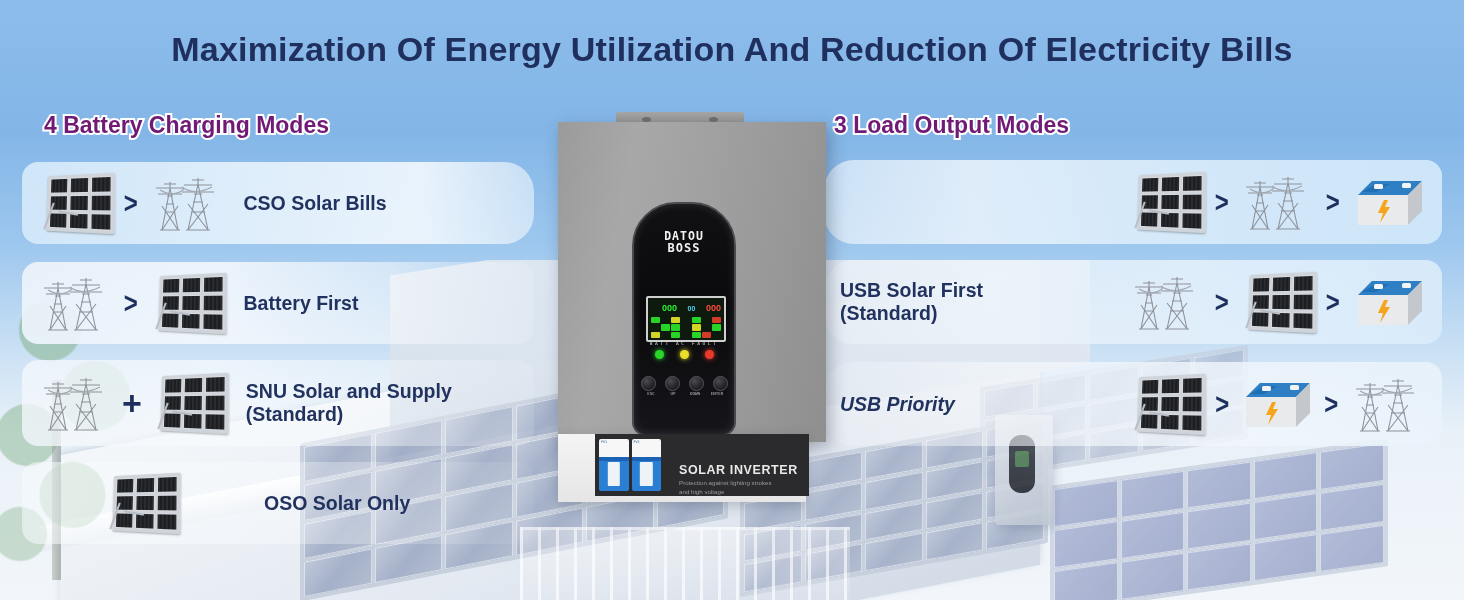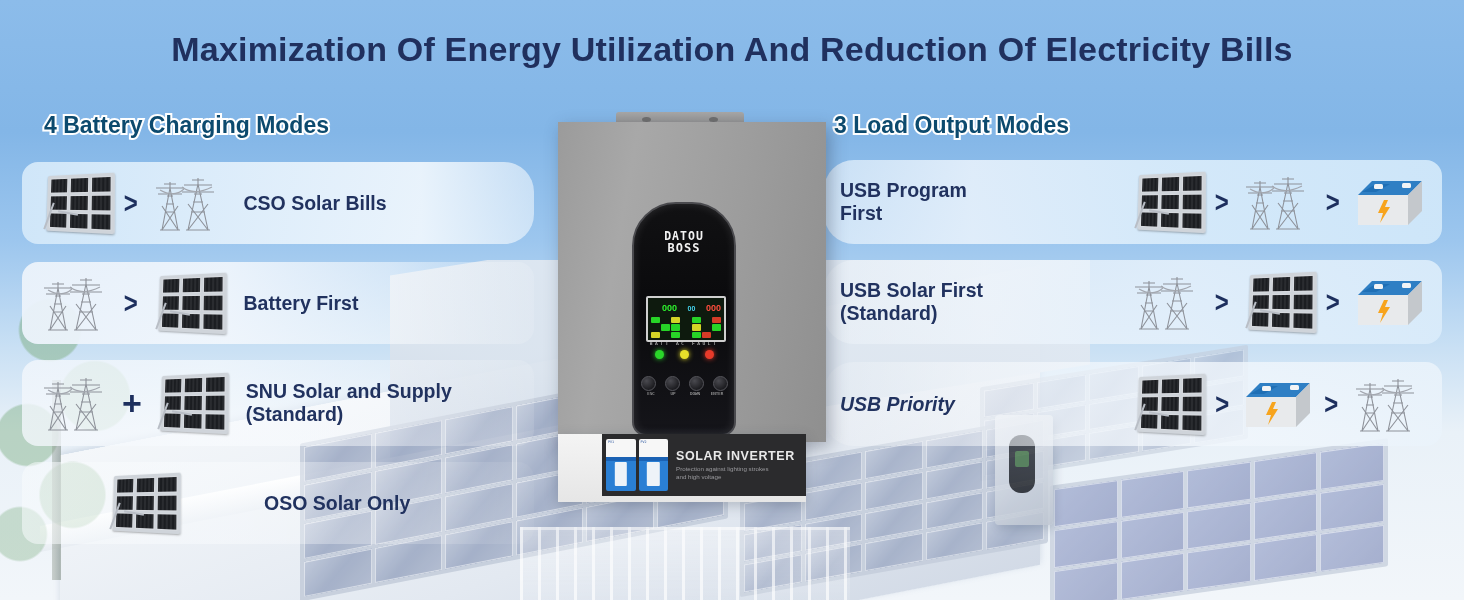--- a/index.html
+++ b/index.html
@@ -104,21 +104,21 @@
     background:#4c7b4f;border-radius:2px;
   }
   
   .title{
     position:absolute;left:0;top:30px;width:1464px;text-align:center;
     font-size:34px;font-weight:bold;letter-spacing:.2px;
     color:#20305e;white-space:nowrap;
   }
   
   .sec-head{
-    position:absolute;font-size:23px;font-weight:bold;color:#0c4a6e;
+    position:absolute;font-size:23px;font-weight:bold;color:#701a75;
     -webkit-text-stroke:4px #ffffff;paint-order:stroke fill;
     white-space:nowrap;
   }
   .sec-head.left{left:44px;top:112px;}
   .sec-head.right{left:834px;top:112px;}
 
   
   .card{
     position:absolute;display:flex;align-items:center;
     border-radius:16px;
@@ -285,22 +285,22 @@
     display:flex;justify-content:center;gap:6px;
     font-size:4.2px;color:#bdbdbd;font-family:"DejaVu Sans Mono",monospace;
   }
   .inv-btn-lbls span{width:16px;text-align:center;line-height:1.1;}
   .inv-footer{
     position:absolute;left:0;top:322px;width:248px;height:68px;
     background:linear-gradient(180deg,#f4f4f4,#e6e6e6);
     box-shadow:0 4px 12px rgba(40,50,70,.25);
   }
   .inv-foot-dark{
-    position:absolute;left:44px;top:0;width:204px;height:62px;
-    background:#2b2b2d;display:flex;align-items:center;padding-left:0;
+    position:absolute;left:37px;top:0;width:204px;height:62px;
+    background:#2b2b2d;display:flex;align-items:flex-end;padding-left:10px;
   }
   .inv-foot-txt{color:#e9e9e9;}
   .inv-foot-txt .t1{font-size:12.5px;font-weight:bold;letter-spacing:.6px;display:block;}
   .inv-foot-txt .t2{font-size:6.2px;color:#9a9a9e;display:block;line-height:1.35;margin-top:2px;white-space:pre-line;}
   .breakers{
     position:absolute;left:4px;top:5px;width:62px;height:52px;
     display:flex;gap:3px;
   }
   .brk{
     flex:1;background:linear-gradient(180deg,#f7f7f7 0 34%,#1b62b4 34% 42%,#2a7fd4 42% 100%);
@@ -557,22 +557,20 @@
             <i></i>
           </span>
         <span class="leg"></span>
           <span class="leg2"></span>
       </span>
     </div>
     <div class="card-label" style="margin-left:84px">OSO Solar Only</div>
   </div>
 
   <div class="card right r1">
-    <div class="card-label">USB Program
-First</div>
     <div class="flow">
       <span class="ico ico-panel">
         <span class="pl">
             <i></i>
             <i></i>
             <i></i>
             <i></i>
             <i></i>
             <i></i>
             <i></i>

